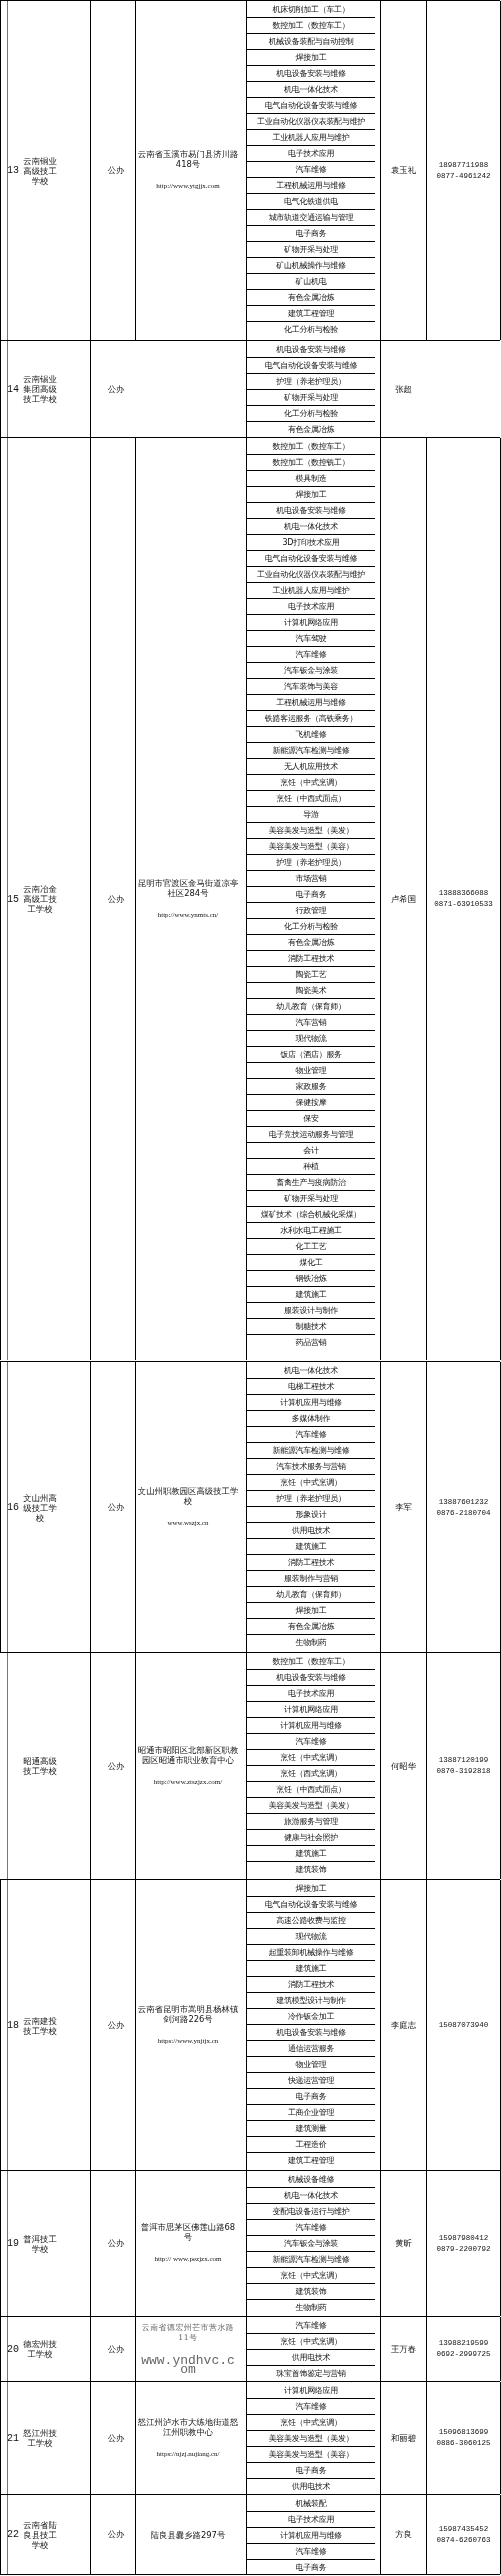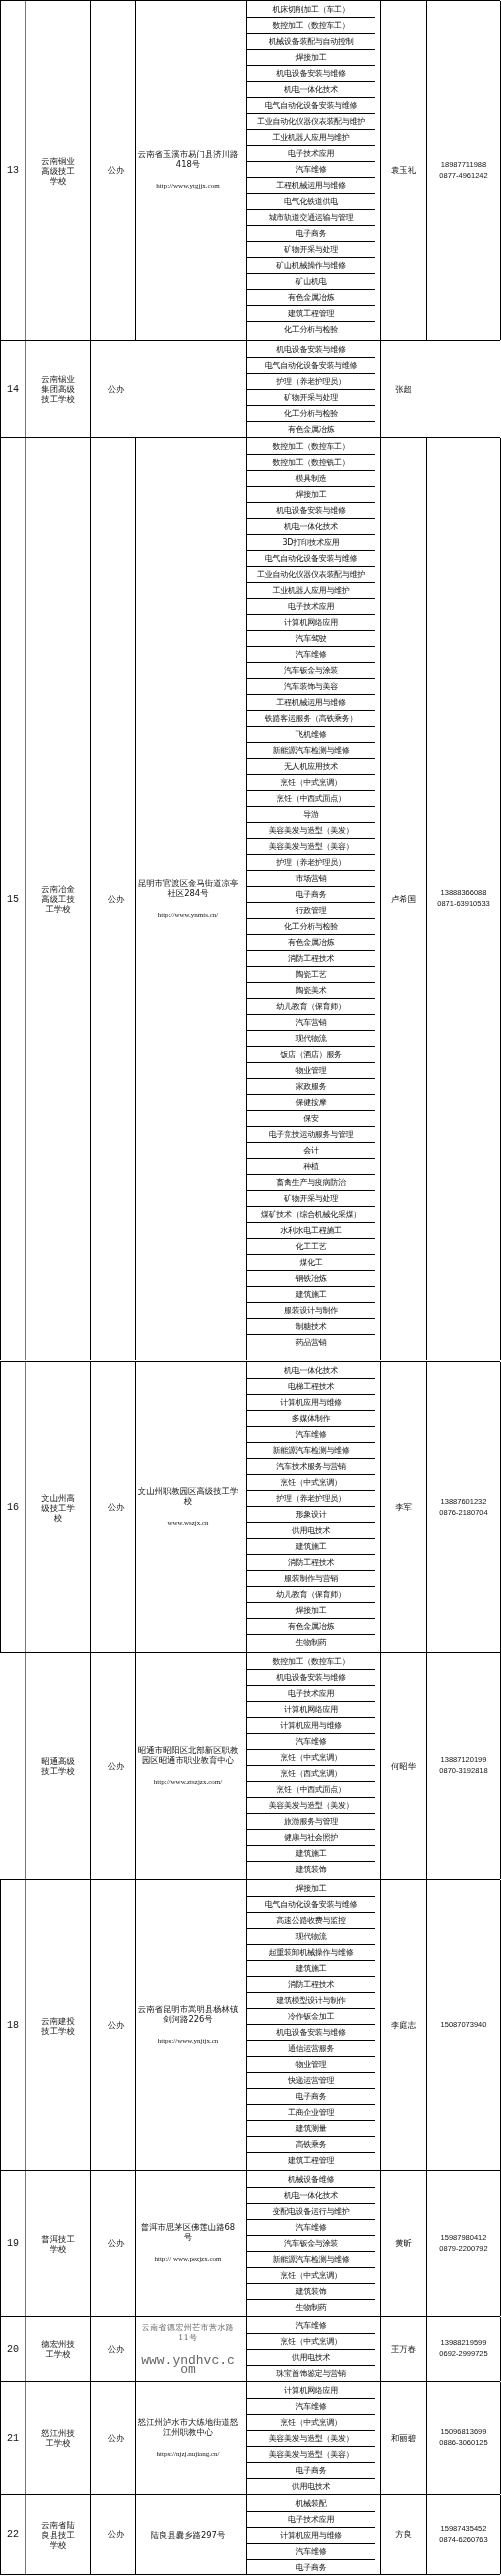--- a/index.html
+++ b/index.html
@@ -5,36 +5,36 @@
   html, body { margin: 0; padding: 0; background: #ffffff; }
   body { width: 501px; height: 2576px; overflow: hidden; position: relative;
          font-family: "DejaVu Sans", "Liberation Sans", sans-serif; color: #111; }
   #sheet { position: absolute; left: 0; top: 0; width: 501px; height: 2576px; }
   .school { position: absolute; left: 0; width: 500px; border-top: 0.8px solid #000; box-sizing: border-box; }
   .school.last { border-bottom: 0.8px solid #000; }
   .cell { position: absolute; top: 0; bottom: 0; box-sizing: border-box;
           display: flex; align-items: center; justify-content: center; text-align: center;
           border-left: 0.6px solid #000; }
   .c-no   { left: 0; width: 25px; border-left: 0.8px solid #000; font-size: 10px; font-family: Liberation Mono, monospace; }
-  .c-name { left: 25px; width: 65px; font-size: 8.4px; line-height: 10px; padding: 0 15px; border-left: 0.6px solid #777; }
+  .c-name { left: 7px; width: 65px; font-size: 8.4px; line-height: 10px; padding: 0 15px; border-left: 0.6px solid #777; }
   .c-type { left: 90px; width: 51px; font-size: 8.4px; }
   .c-addr { left: 135px; width: 105px; flex-direction: column; font-size: 8.4px; line-height: 10px; padding: 0 1.7px; gap: 12px; }
   .c-addr .addr { display: block; }
   .c-addr .url { display: block; font-family: Liberation Serif, serif; font-size: 7px; line-height: 9.5px; word-break: break-all; margin-top: 0.6px; }
   .c-addr.song { color: #666; }
   .c-addr.song .addr { font-family: "DejaVu Serif", "Liberation Serif", serif; font-size: 7.8px; letter-spacing: 0.6px; }
   .c-addr.song .url { font-family: Liberation Mono, monospace; font-size: 13px; }
   .c-courses { left: 246px; width: 129px; display: block; border-left: 0.8px solid #000; }
   .course { height: 16px; box-sizing: border-box; border-top: 0.6px solid #000;
             display: flex; align-items: center; justify-content: center;
             font-size: 8px; white-space: nowrap; letter-spacing: -0.3px; }
   .course:first-child { border-top: none; }
   .c-person { left: 380px; width: 46px; font-size: 8.4px; border-left: 0.8px solid #000; }
   .c-phone { left: 426px; width: 75px; flex-direction: column; font-size: 7.5px; line-height: 10.6px;
-             border-left: 0.8px solid #000; border-right: 0.8px solid #000; font-family: Liberation Sans, sans-serif; }
+             border-left: 0.8px solid #000; border-right: 0.8px solid #000; font-family: Liberation Mono, monospace; }
   .c-phone span { display: block; }
 </style>
 </head>
 <body>
 
 <div id="sheet">
     <div class="school" style="top: 0px; height: 340px;">
       <div class="cell c-no">13</div>
       <div class="cell c-name">云南铜业高级技工学校</div>
       <div class="cell c-type">公办</div>
@@ -239,21 +239,21 @@
         <div class="course">消防工程技术</div>
         <div class="course">建筑模型设计与制作</div>
         <div class="course">冷作钣金加工</div>
         <div class="course">机电设备安装与维修</div>
         <div class="course">通信运营服务</div>
         <div class="course">物业管理</div>
         <div class="course">快递运营管理</div>
         <div class="course">电子商务</div>
         <div class="course">工商企业管理</div>
         <div class="course">建筑测量</div>
-        <div class="course">高铁乘务</div>
+        <div class="course">工程造价</div>
         <div class="course">建筑工程管理</div>
       </div>
       <div class="cell c-person">李庭志</div>
       <div class="cell c-phone">
         <span>15087073940</span>
       </div>
     </div>
     <div class="school" style="top: 2170px; height: 146px;">
       <div class="cell c-no">19</div>
       <div class="cell c-name">普洱技工学校</div>

